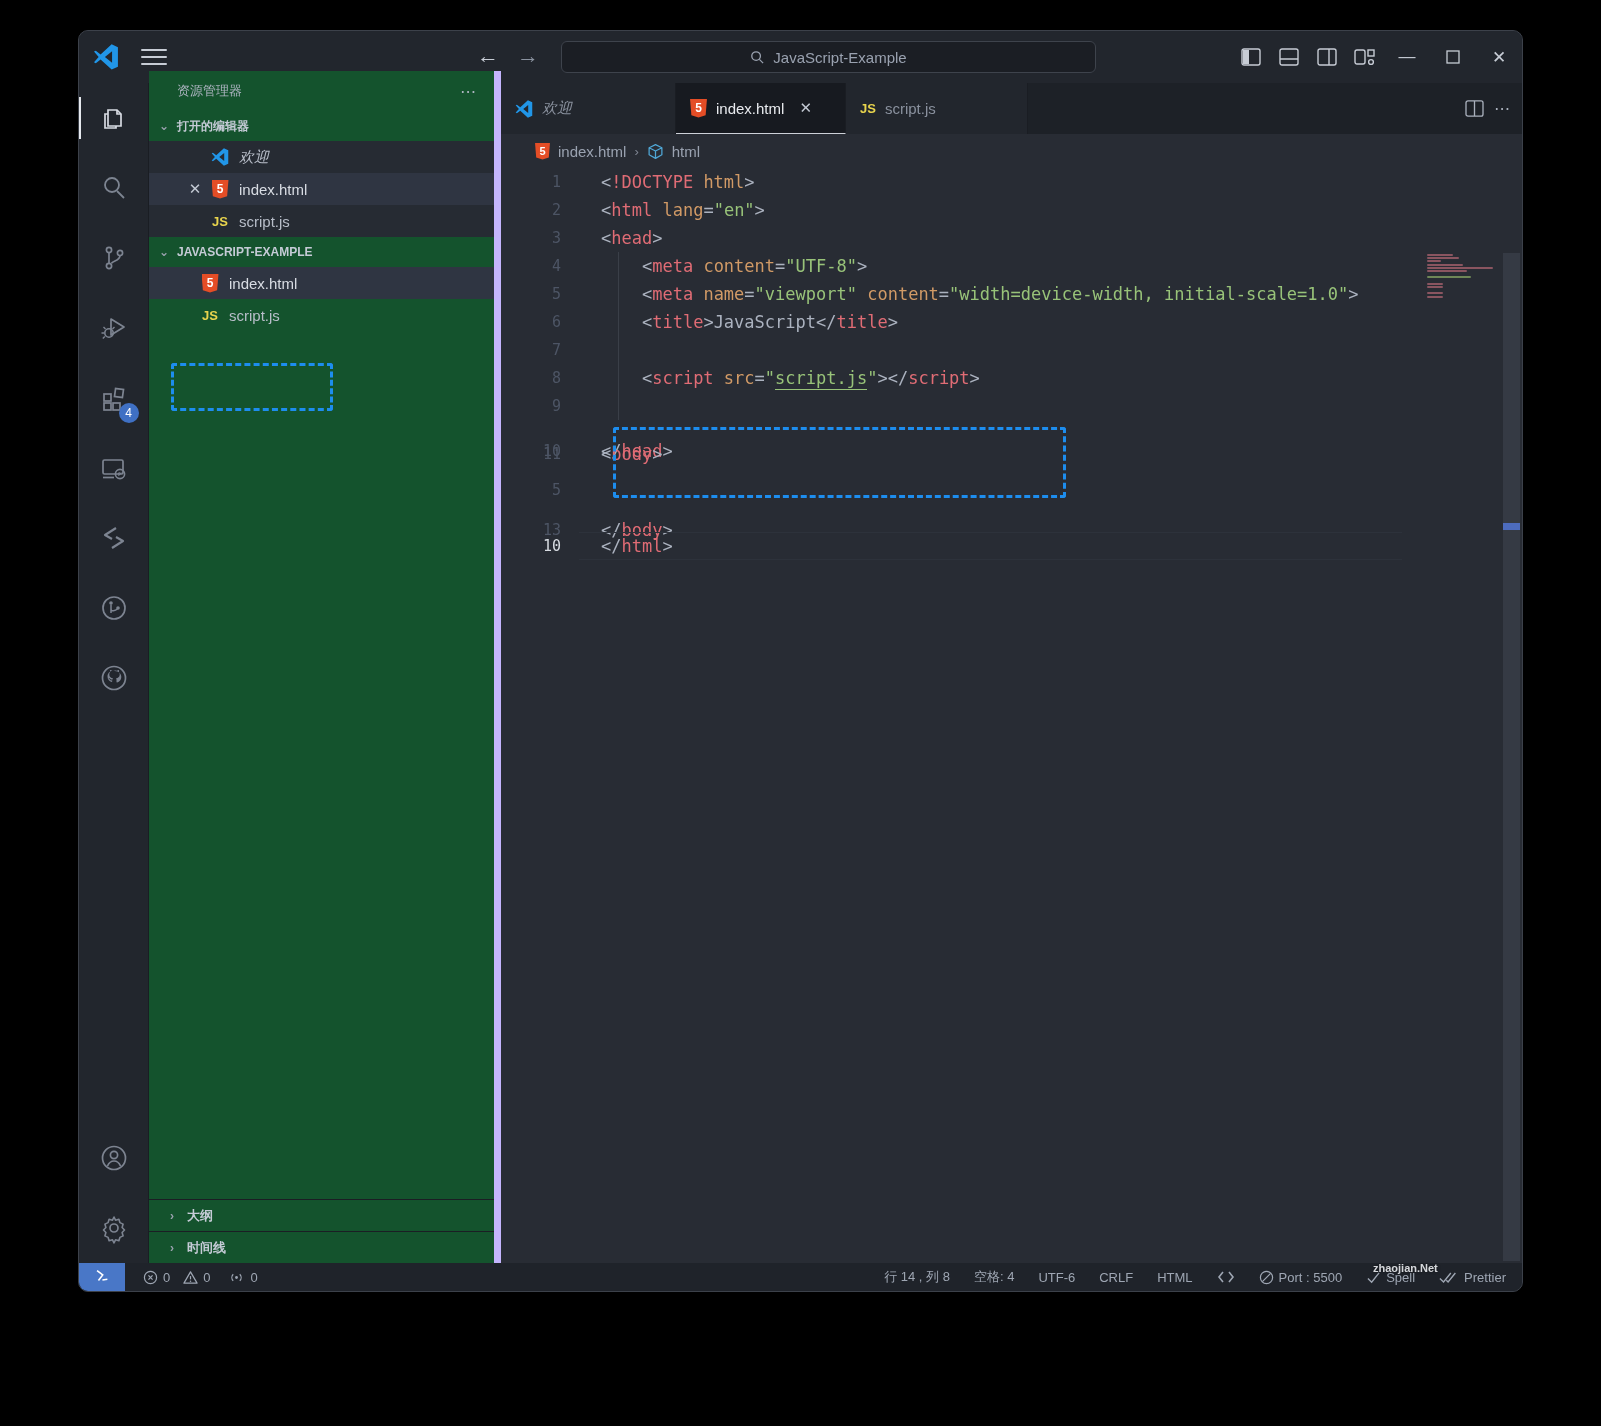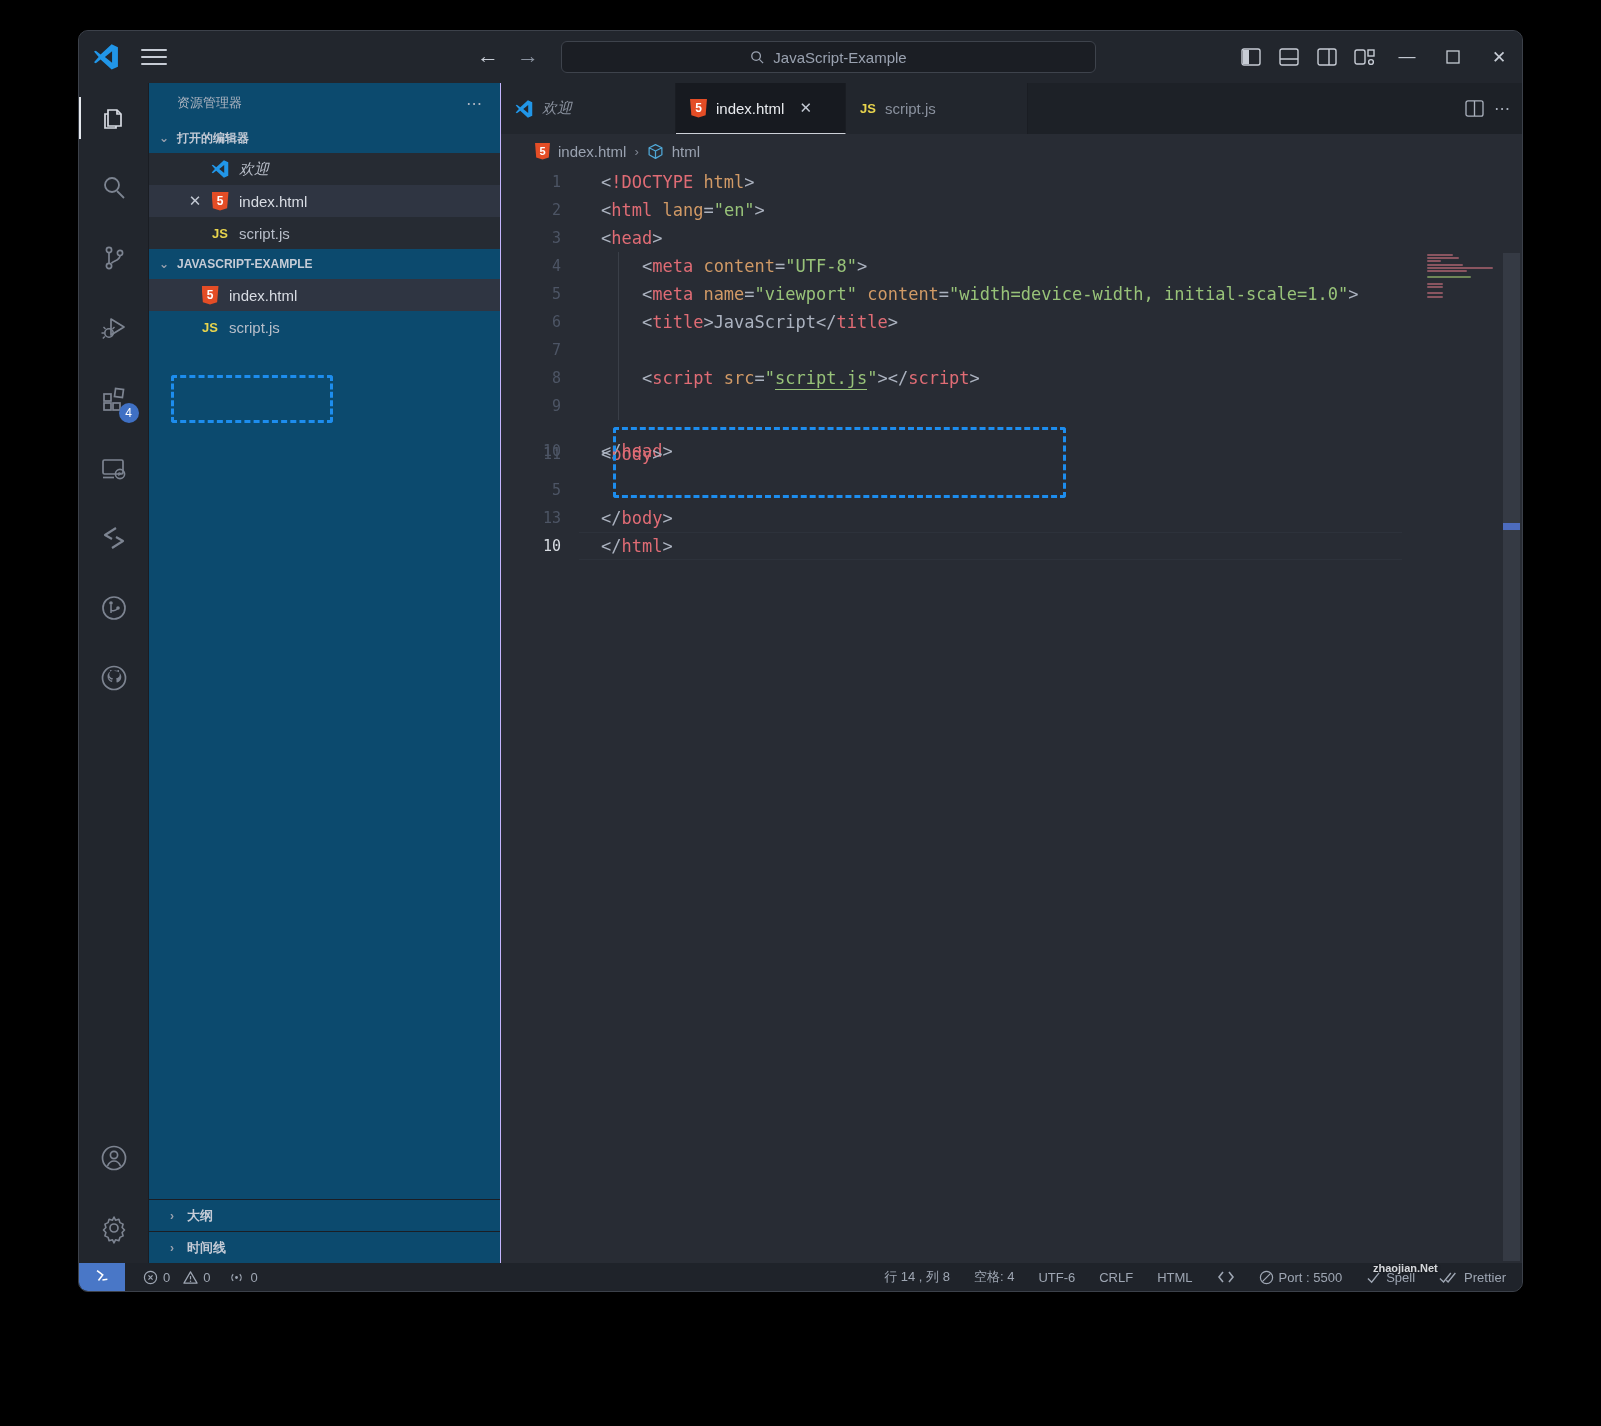--- a/index.html
+++ b/index.html
@@ -26,21 +26,21 @@
   .activitybar { position:absolute; left:0; top:52px; bottom:28px; width:70px; background:#22262d;
                  border-right:1px solid #1a1d23; display:flex; flex-direction:column; align-items:center; }
   .act-item { position:relative; width:70px; height:70px; display:flex; align-items:center; justify-content:center; color:#7d8491; }
   .act-item.active { color:#d7dbe2; }
   .act-item.active::before { content:""; position:absolute; left:0; top:14px; bottom:14px; width:2px; background:#e6e9ee; }
   .act-bottom { margin-top:auto; display:flex; flex-direction:column; align-items:center; }
   .badge { position:absolute; right:10px; bottom:10px; min-width:20px; height:20px; border-radius:10px; background:#3f70c4;
            color:#fff; font-size:12px; display:flex; align-items:center; justify-content:center; padding:0 5px; }
 
   
-  .sidebar { position:absolute; left:70px; top:52px; bottom:28px; width:352px; background:#0c4a6e; border-right:1px solid #c4b5fd; }
+  .sidebar { position:absolute; left:70px; top:40px; bottom:28px; width:352px; background:#14532d; border-right:7px solid #c4b5fd; }
   .sb-header { height:40px; display:flex; align-items:center; padding:0 16px 0 28px; color:#adb4c0; font-size:13px; }
   .sb-header .dots { margin-left:auto; color:#aeb5c1; letter-spacing:2px; font-size:16px; }
   .sect-h { height:30px; display:flex; align-items:center; gap:6px; padding-left:8px; color:#c5cbd6; font-size:12px; font-weight:700; }
   .chev { color:#9aa1ae; font-size:12px; width:14px; text-align:center; }
   .row { height:32px; display:flex; align-items:center; font-size:15px; color:#b8bec9; position:relative; }
   .row.shade { background:#262b33; }
   .row.sel { background:#2f3542; color:#d8dce3; }
   .row .close-x { position:absolute; left:36px; width:20px; text-align:center; color:#c3c9d3; font-size:15px; }
   .row .ficon { position:absolute; display:flex; align-items:center; justify-content:center; width:22px; height:22px; }
   .oe .ficon { left:60px; } .oe .rlabel { padding-left:90px; }
@@ -344,21 +344,21 @@
           <div class="code-row" style="top: 56px;"><span class="ln">3</span><span class="ct"><span class="tk-p">&lt;</span><span class="tk-tag">head</span><span class="tk-p">&gt;</span></span></div>
           <div class="code-row" style="top: 84px;"><span class="ln">4</span><span class="ct"><span class="tk-p">    &lt;</span><span class="tk-tag">meta</span><span class="tk-p"> </span><span class="tk-attr">content</span><span class="tk-p">=</span><span class="tk-str">"UTF-8"</span><span class="tk-p">&gt;</span></span></div>
           <div class="code-row" style="top: 112px;"><span class="ln">5</span><span class="ct"><span class="tk-p">    &lt;</span><span class="tk-tag">meta</span><span class="tk-p"> </span><span class="tk-attr">name</span><span class="tk-p">=</span><span class="tk-str">"viewport"</span><span class="tk-p"> </span><span class="tk-attr">content</span><span class="tk-p">=</span><span class="tk-str">"width=device-width, initial-scale=1.0"</span><span class="tk-p">&gt;</span></span></div>
           <div class="code-row" style="top: 140px;"><span class="ln">6</span><span class="ct"><span class="tk-p">    &lt;</span><span class="tk-tag">title</span><span class="tk-p">&gt;</span><span class="tk-txt">JavaScript</span><span class="tk-p">&lt;/</span><span class="tk-tag">title</span><span class="tk-p">&gt;</span></span></div>
           <div class="code-row" style="top: 168px;"><span class="ln">7</span><span class="ct"></span></div>
           <div class="code-row" style="top: 196px;"><span class="ln">8</span><span class="ct"><span class="tk-p">    &lt;</span><span class="tk-tag">script</span><span class="tk-p"> </span><span class="tk-attr">src</span><span class="tk-p">=</span><span class="tk-str">"</span><span class="tk-link">script.js</span><span class="tk-str">"</span><span class="tk-p">&gt;&lt;/</span><span class="tk-tag">script</span><span class="tk-p">&gt;</span></span></div>
           <div class="code-row" style="top: 224px;"><span class="ln">9</span><span class="ct"></span></div>
           <div class="code-row" style="top: 269px;"><span class="ln">10</span><span class="ct"><span class="tk-p">&lt;/</span><span class="tk-tag">head</span><span class="tk-p">&gt;</span></span></div>
           <div class="code-row" style="top: 272px;"><span class="ln">11</span><span class="ct"><span class="tk-p">&lt;</span><span class="tk-tag">body</span><span class="tk-p">&gt;</span></span></div>
           <div class="code-row" style="top: 308px;"><span class="ln">5</span><span class="ct"></span></div>
-          <div class="code-row" style="top: 336px;"><span class="ln">13</span><span class="ct"><span class="tk-p">&lt;/</span><span class="tk-tag">body</span><span class="tk-p">&gt;</span></span></div>
+          <div class="code-row" style="top: 348px;"><span class="ln">13</span><span class="ct"><span class="tk-p">&lt;/</span><span class="tk-tag">body</span><span class="tk-p">&gt;</span></span></div>
           <div class="code-row cur" style="top: 364px;"><span class="ln">10</span><span class="ct"><span class="tk-p">&lt;/</span><span class="tk-tag">html</span><span class="tk-p">&gt;</span></span></div>
         </div>
       <div class="dashed-box ed-box"></div>
       <div class="minimap" id="minimap">
           <div class="mm-line mm-r" style="top: 0px; left: 2px; width: 26px;"></div>
           <div class="mm-line mm-r" style="top: 3.2px; left: 2px; width: 32px;"></div>
           <div class="mm-line mm-r" style="top: 6.4px; left: 2px; width: 14px;"></div>
           <div class="mm-line mm-r" style="top: 9.6px; left: 2px; width: 36px;"></div>
           <div class="mm-line mm-r" style="top: 12.8px; left: 2px; width: 66px;"></div>
           <div class="mm-line mm-r" style="top: 16px; left: 2px; width: 40px;"></div>

